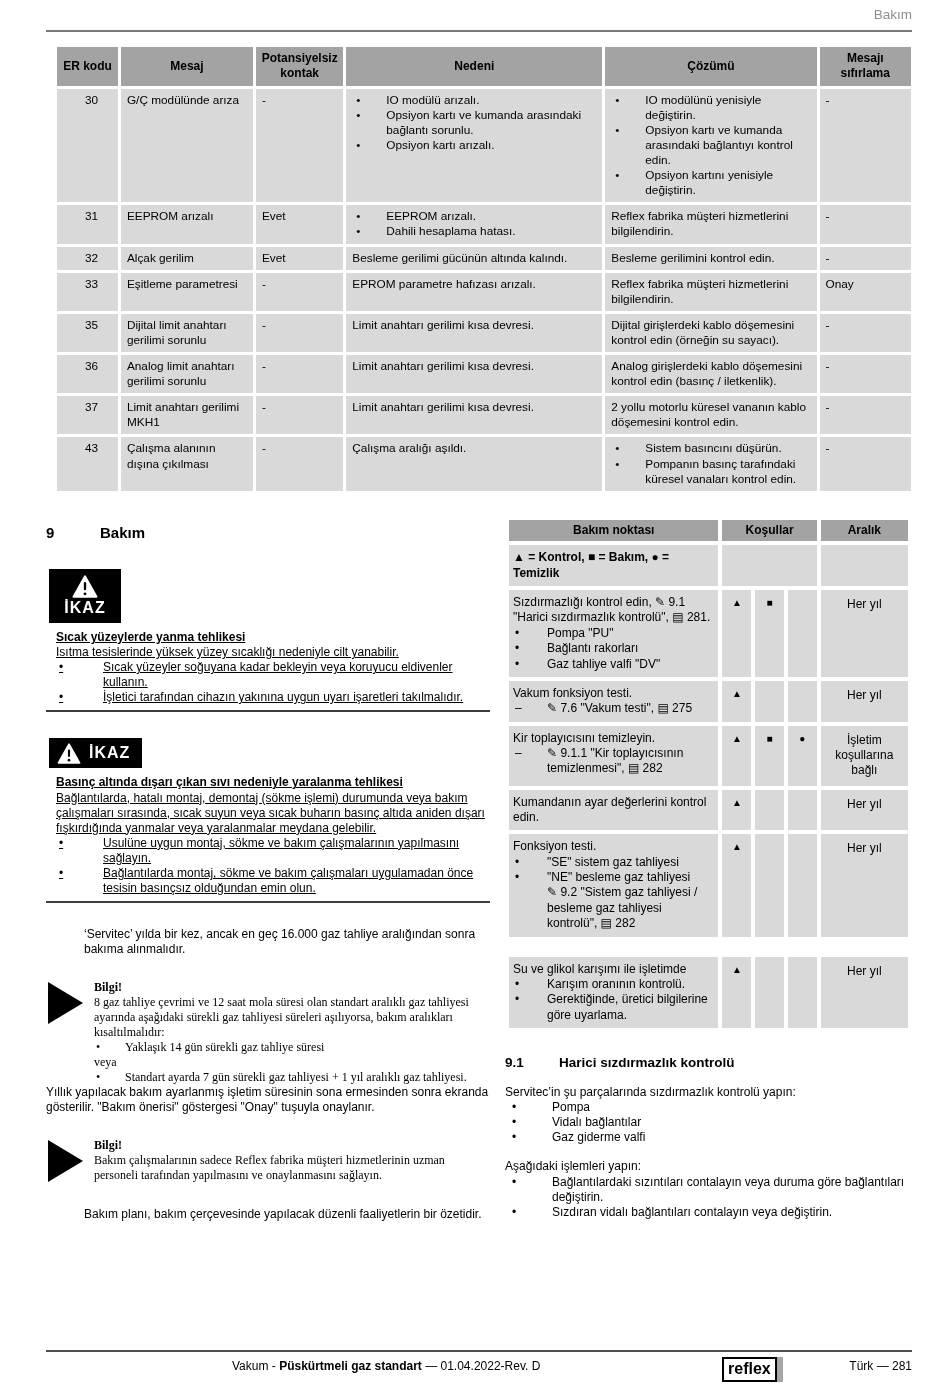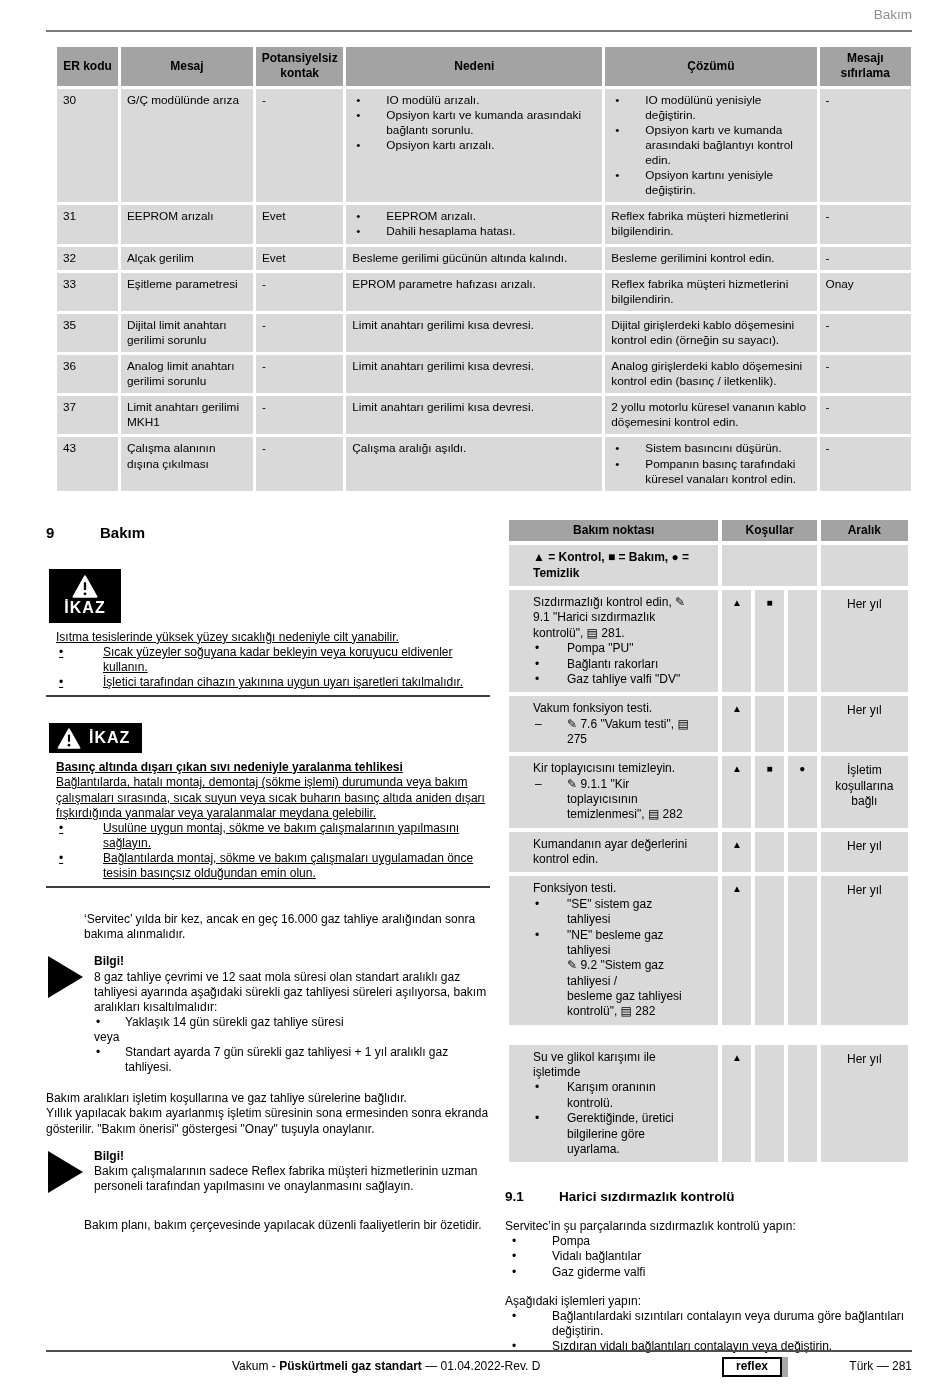--- a/index.html
+++ b/index.html
@@ -7,21 +7,21 @@
   .page{position:relative;width:950px;height:1387px;background:#fff;overflow:hidden;}
 
   
   .pagehead{position:absolute;top:6px;right:38px;color:#8e8e8e;font-size:13.5px;}
   .headrule{position:absolute;top:30px;left:46px;right:38px;border-top:2px solid #7a7a7a;}
 
   
   table.errtab{position:absolute;top:44px;left:54px;width:860px;border-collapse:separate;border-spacing:3px;table-layout:fixed;font-size:11.8px;line-height:1.28;}
   table.errtab th{background:#a3a3a3;font-weight:bold;text-align:center;vertical-align:middle;padding:4px 2px;font-size:12px;}
   table.errtab td{background:#d9d9d9;vertical-align:top;padding:4px 6px;}
-  table.errtab td.code{padding-left:6px;}
+  table.errtab td.code{padding-left:28px;}
   .errcell .li{display:flex;align-items:flex-start;}
   .errcell .li .m{flex:none;width:30px;padding-left:4px;}
   .errcell .li .t{flex:1;white-space:pre-line;}
 
   
   .cols{position:absolute;top:510px;left:46px;width:866px;display:flex;gap:15px;}
   .col-left{flex:none;width:444px;}
   .col-right{flex:1;min-width:0;}
 
   .h9{display:flex;font-weight:bold;font-size:15px;margin-top:14px;}
@@ -36,46 +36,46 @@
   .ikaz-h{display:inline-flex;align-items:center;gap:8px;background:#000;color:#fff;height:30px;padding:0 12px 0 8px;margin-left:-7px;margin-bottom:7px;font-weight:bold;font-size:16px;letter-spacing:1px;}
   .warn-title{font-weight:bold;}
   .list .li{display:flex;align-items:flex-start;}
   .list .t{flex:1;white-space:pre-line;}
   .warnblock .list .m{flex:none;width:44px;padding-left:3px;}
 
   .para{margin-top:0;margin-left:38px;}
   .mt24{margin-top:24px;} .mt16{margin-top:16px;} .mt14{margin-top:14px;}
 
   
-  .infoblock{position:relative;margin-top:12px;min-height:44px;}
+  .infoblock{position:relative;margin-top:22px;min-height:44px;font-family:Liberation Serif, serif;}
   .infoblock .tri{position:absolute;left:2px;top:2px;width:0;height:0;border-top:21px solid transparent;border-bottom:21px solid transparent;border-left:35px solid #000;}
   .infoblock .txt{margin-left:48px;}
   .info-title{font-weight:bold;}
   .infoblock .list .m{flex:none;width:29px;padding-left:2px;}
 
   
   table.mtab{width:100%;border-collapse:separate;border-spacing:4px;table-layout:fixed;font-size:12px;line-height:1.28;margin-top:6px;}
   table.mtab th{background:#a3a3a3;font-weight:bold;text-align:center;padding:3px 2px;font-size:12px;}
-  table.mtab td{background:#d9d9d9;vertical-align:top;padding:5px 24px;}
+  table.mtab td{background:#d9d9d9;vertical-align:top;padding:5px 4px;}
   table.mtab td.sym{text-align:center;padding:7px 0 0 0;font-size:10px;}
   table.mtab td.aralik{text-align:center;padding:7px 2px;}
   table.mtab tr.legendrow td{font-weight:bold;}
   table.mtab tr.spacer td{background:transparent;padding:0;height:12px;}
   .mcell .list .m{flex:none;width:32px;padding-left:2px;}
 
   .sec91 .list .m{flex:none;width:40px;padding-left:7px;}
 
   
   .footrule{position:absolute;left:46px;right:38px;top:1350px;border-top:2px solid #4f4f4f;}
   .footer{position:absolute;left:46px;right:38px;top:1356px;height:24px;font-size:12px;}
   .f-title{position:absolute;left:186px;top:3px;}
   .f-logo{position:absolute;left:676px;top:1px;}
   .f-right{position:absolute;right:0;top:3px;}
   .logowrap{display:inline-block;border-right:6px solid #a6a6a6;}
-  .logobox{display:inline-block;border:2px solid #000;padding:0 12px;font-weight:bold;font-size:12px;background:#fff;line-height:1.3;}
+  .logobox{display:inline-block;border:2px solid #000;padding:0 4px;font-weight:bold;font-size:16px;background:#fff;line-height:1.3;}
 
   .warn-tri-svg{display:block;}
 </style>
 </head>
 <body>
 
 <div class="page">
 
   <div class="pagehead">Bakım</div>
   <div class="headrule"></div>
@@ -222,20 +222,21 @@
 
       <div class="warnblock">
         <div class="ikaz-v">
           <svg class="warn-tri-svg" width="26" height="23" viewBox="0 0 40 36">
             <path d="M20 2 L38 34 L2 34 Z" fill="#ffffff" stroke="#ffffff" stroke-width="3" stroke-linejoin="round"></path>
             <rect x="18.2" y="11" width="3.6" height="13" rx="1.8" fill="#000"></rect>
             <circle cx="20" cy="29.5" r="2.3" fill="#000"></circle>
           </svg>
           <div class="ikaz-label">İKAZ</div>
         </div>
+        <div class="warn-title">Sıcak yüzeylerde yanma tehlikesi</div>
         <div>Isıtma tesislerinde yüksek yüzey sıcaklığı nedeniyle cilt yanabilir.</div>
         <div class="list">
             <div class="li">
               <span class="m">•</span>
               <span class="t">Sıcak yüzeyler soğuyana kadar bekleyin veya koruyucu eldivenler kullanın.</span>
             </div>
             <div class="li">
               <span class="m">•</span>
               <span class="t">İşletici tarafından cihazın yakınına uygun uyarı işaretleri takılmalıdır.</span>
             </div>
@@ -281,21 +282,20 @@
                 <span class="t">veya</span>
               </div>
               <div class="li">
                 <span class="m">•</span>
                 <span class="t">Standart ayarda 7 gün sürekli gaz tahliyesi + 1 yıl aralıklı gaz tahliyesi.</span>
               </div>
             </div>
         </div>
       </div>
 
-      <div class="mt16">Bakım aralıkları işletim koşullarına ve gaz tahliye sürelerine bağlıdır.</div>
       <div>Yıllık yapılacak bakım ayarlanmış işletim süresinin sona ermesinden sonra ekranda gösterilir. "Bakım önerisi" göstergesi "Onay" tuşuyla onaylanır.</div>
 
       <div class="infoblock">
         <div class="tri"></div>
         <div class="txt">
           <div class="info-title">Bilgi!</div>
           <div>Bakım çalışmalarının sadece Reflex fabrika müşteri hizmetlerinin uzman personeli tarafından yapılmasını ve onaylanmasını sağlayın.</div>
         </div>
       </div>
 

